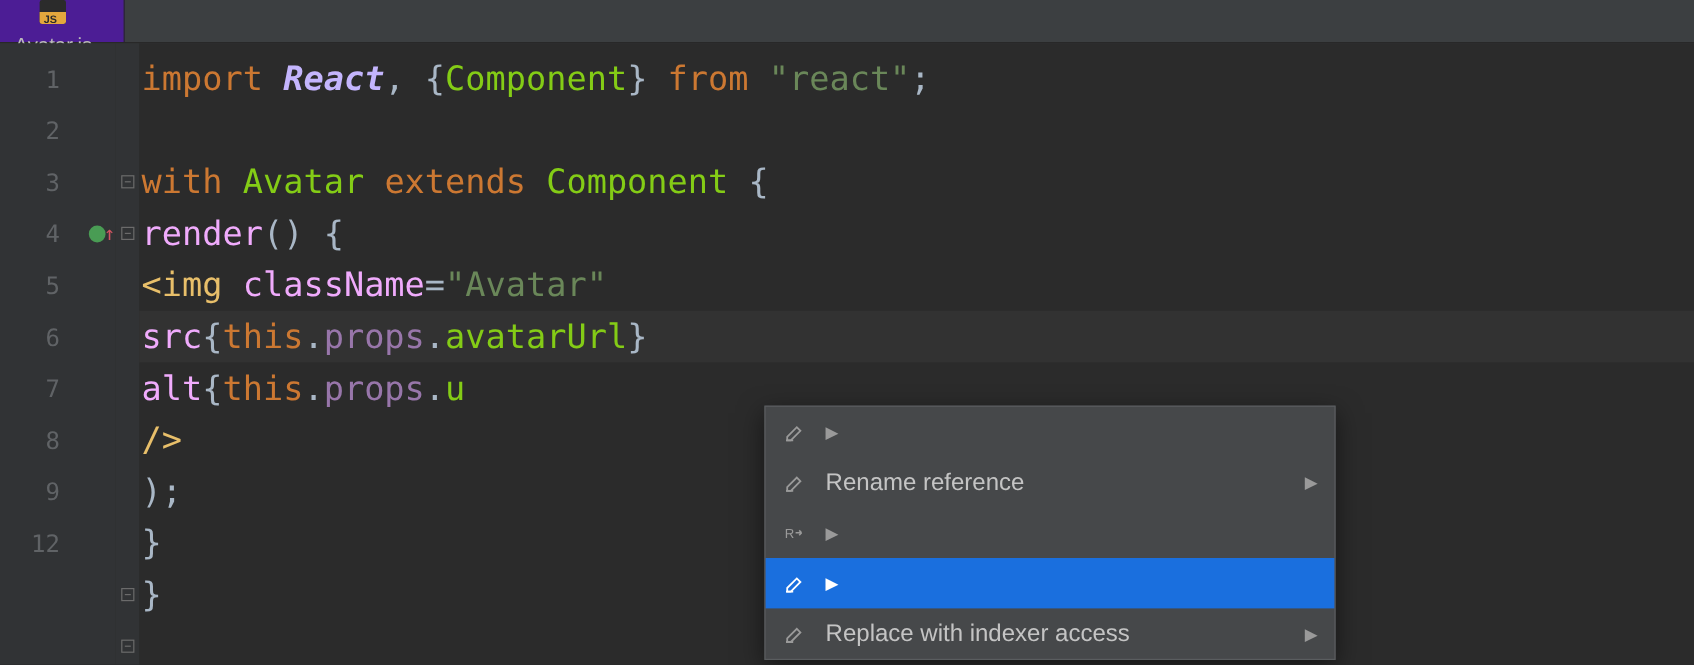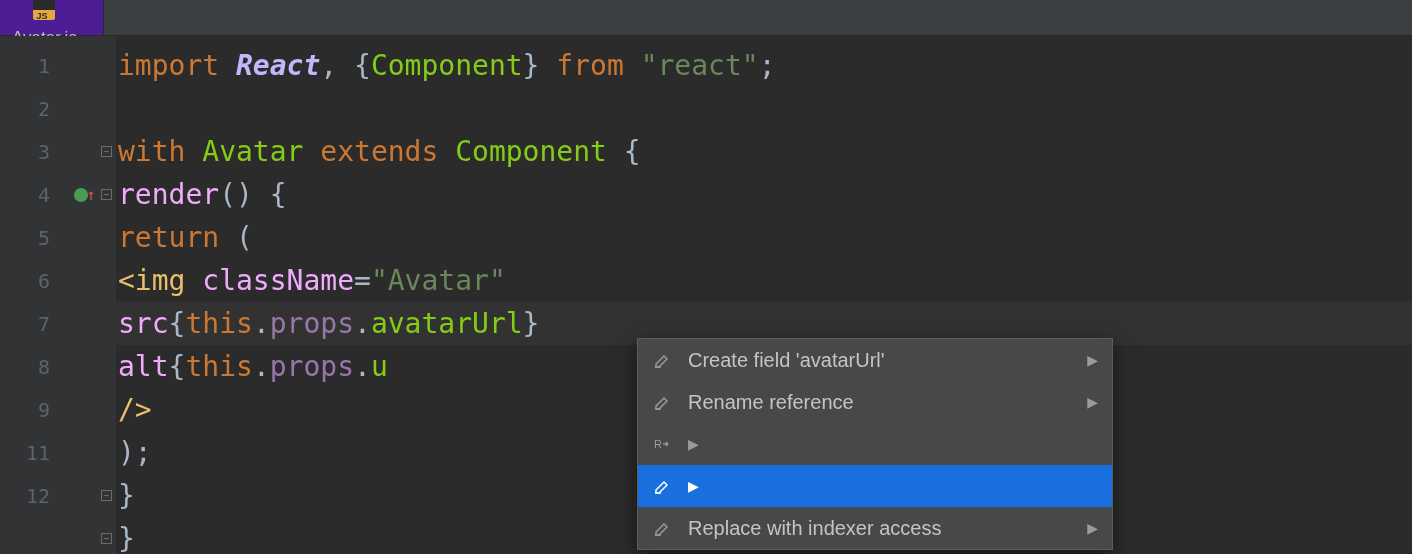--- a/index.html
+++ b/index.html
@@ -219,23 +219,20 @@
     <div class="gutter-line">
         <span>7</span>
       </div>
     <div class="gutter-line">
         <span>8</span>
       </div>
     <div class="gutter-line">
         <span>9</span>
       </div>
     <div class="gutter-line">
-        <span>11</span>
-      </div>
-    <div class="gutter-line">
         <span>12</span>
       </div>
   </div>
 
   <div class="fold-strip">
     <div class="fold-cell"></div>
     <div class="fold-cell"></div>
     <div class="fold-cell">
         <span class="fold-box"></span>
       </div>
@@ -254,40 +251,38 @@
     <div class="fold-cell">
         <span class="fold-box"></span>
       </div>
   </div>
 
   <div class="code">
     <div class="code-line"><span class="kw">import </span><span class="pur">React</span><span class="punct">, {</span><span class="def">Component</span><span class="punct">} </span><span class="kw">from </span><span class="str">"react"</span><span class="punct">;</span></div>
     <div class="code-line"></div>
     <div class="code-line"><span class="kw">with </span><span class="def">Avatar </span><span class="kw">extends </span><span class="def">Component </span><span class="punct">{</span></div>
     <div class="code-line">     <span class="attr">render</span><span class="punct">() {</span></div>
-    <div class="code-line">          <span class="kw">return </span><span class="paren">(</span></div>
     <div class="code-line">               <span class="tag">&lt;</span><span class="tag">img </span><span class="attr">className</span><span class="punct">=</span><span class="str">"Avatar"</span></div>
     <div class="code-line hl-line">                    <span class="attr">src</span><span class="punct">{</span><span class="kw">this</span><span class="punct">.</span><span class="prop">props</span><span class="punct">.</span><span class="def">avatarUrl</span><span class="punct">}</span></div>
     <div class="code-line">                    <span class="attr">alt</span><span class="punct">{</span><span class="kw">this</span><span class="punct">.</span><span class="prop">props</span><span class="punct">.</span><span class="def">u</span></div>
     <div class="code-line">               <span class="tag">/&gt;</span></div>
     <div class="code-line">          <span class="paren">);</span></div>
     <div class="code-line">     <span class="punct">}</span></div>
     <div class="code-line"><span class="punct">}</span></div>
   </div>
 </div>
 
 <div class="context-menu">
   <div class="menu-item">
     <span class="menu-icon">
         <svg width="18" height="18" viewBox="0 0 18 18">
           <path d="M2 13l8-8 3 3-8 8H2v-3z" fill="none" stroke="#9a9a9a" stroke-width="1.5"></path>
           <path d="M1 16h6" stroke="#9a9a9a" stroke-width="1.5"></path>
         </svg>
       </span>
-    <span class="menu-label">Create field 'avatarUrl'</span>
     <span class="chevron">▶</span>
   </div>
   <div class="menu-item">
     <span class="menu-icon">
         <svg width="18" height="18" viewBox="0 0 18 18">
           <path d="M2 13l8-8 3 3-8 8H2v-3z" fill="none" stroke="#9a9a9a" stroke-width="1.5"></path>
           <path d="M1 16h6" stroke="#9a9a9a" stroke-width="1.5"></path>
         </svg>
       </span>
     <span class="menu-label">Rename reference</span>

